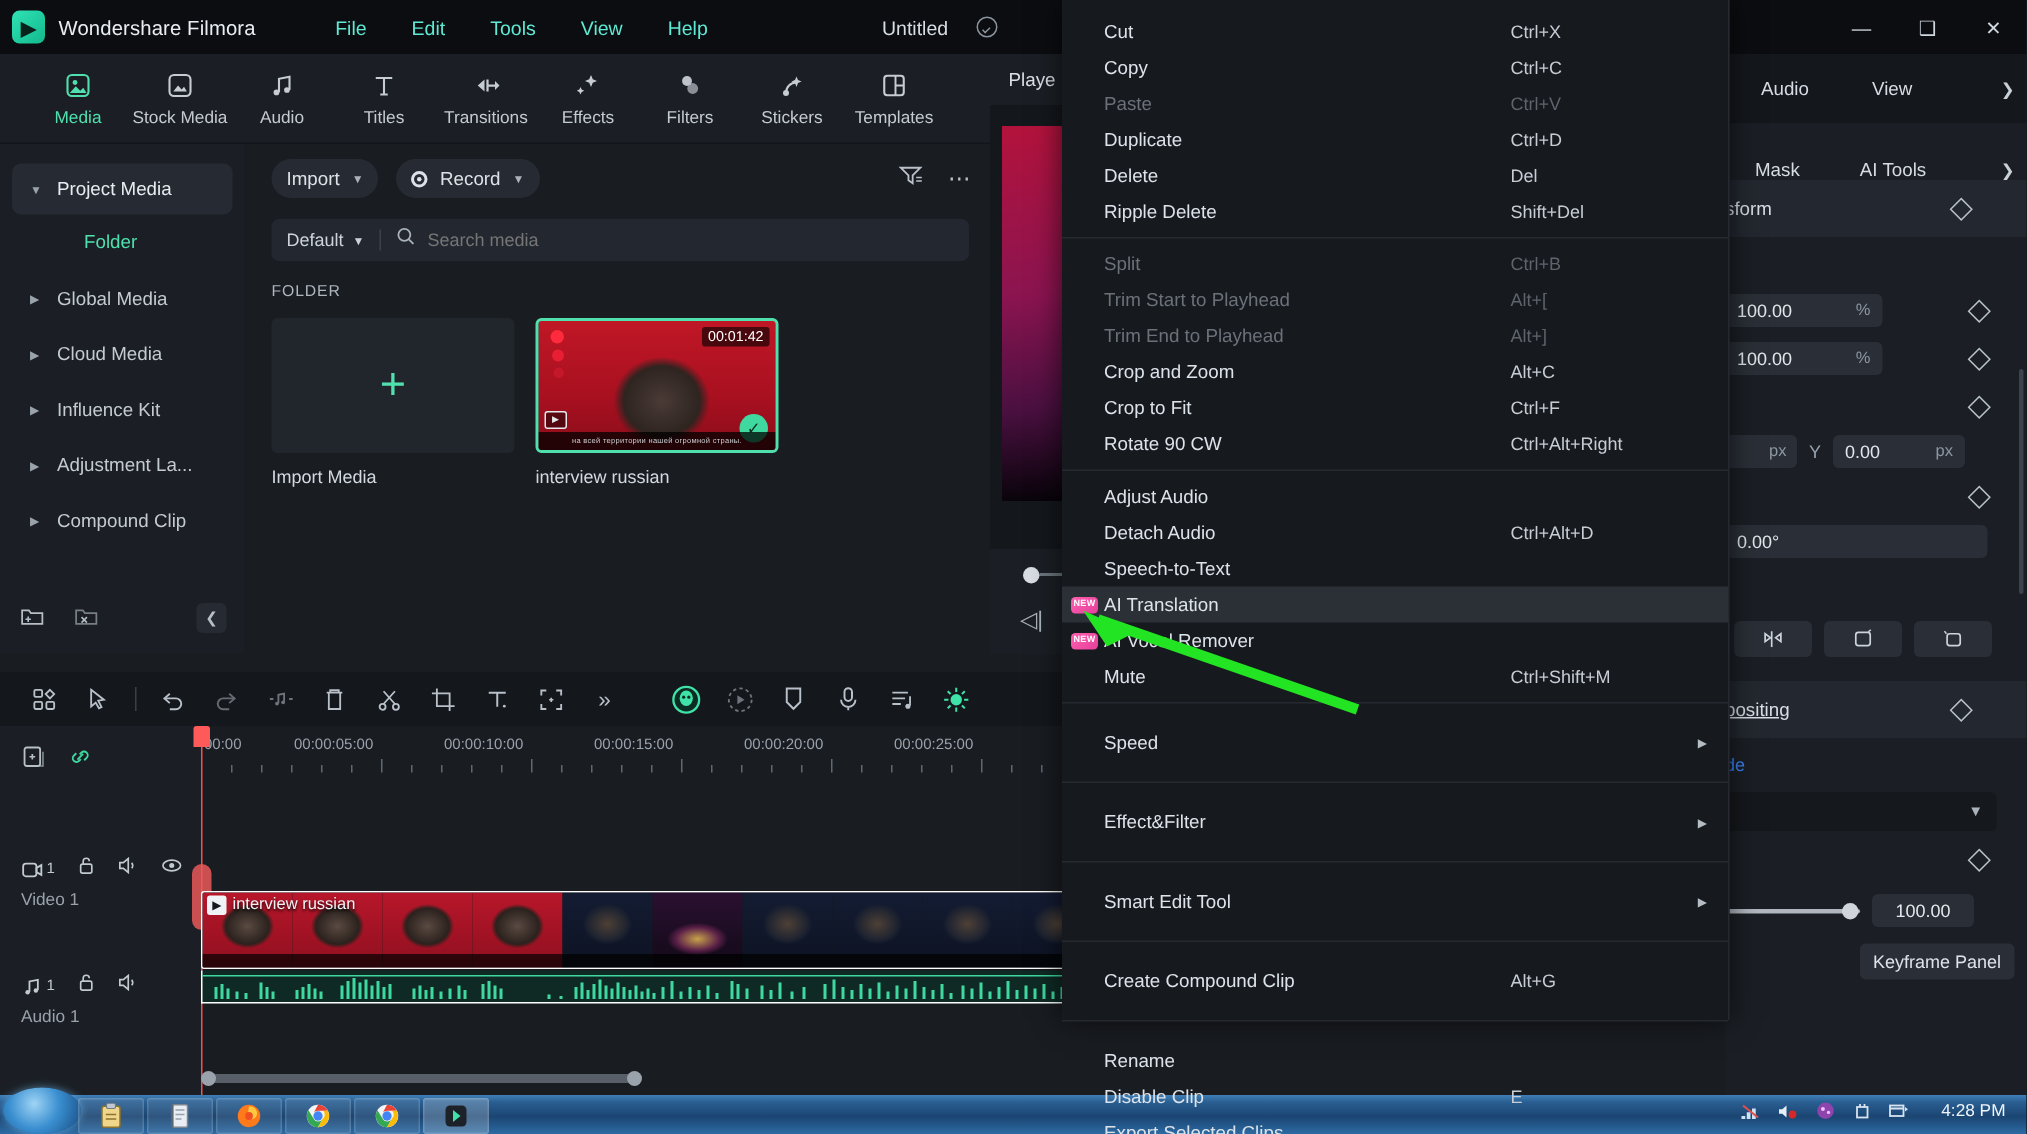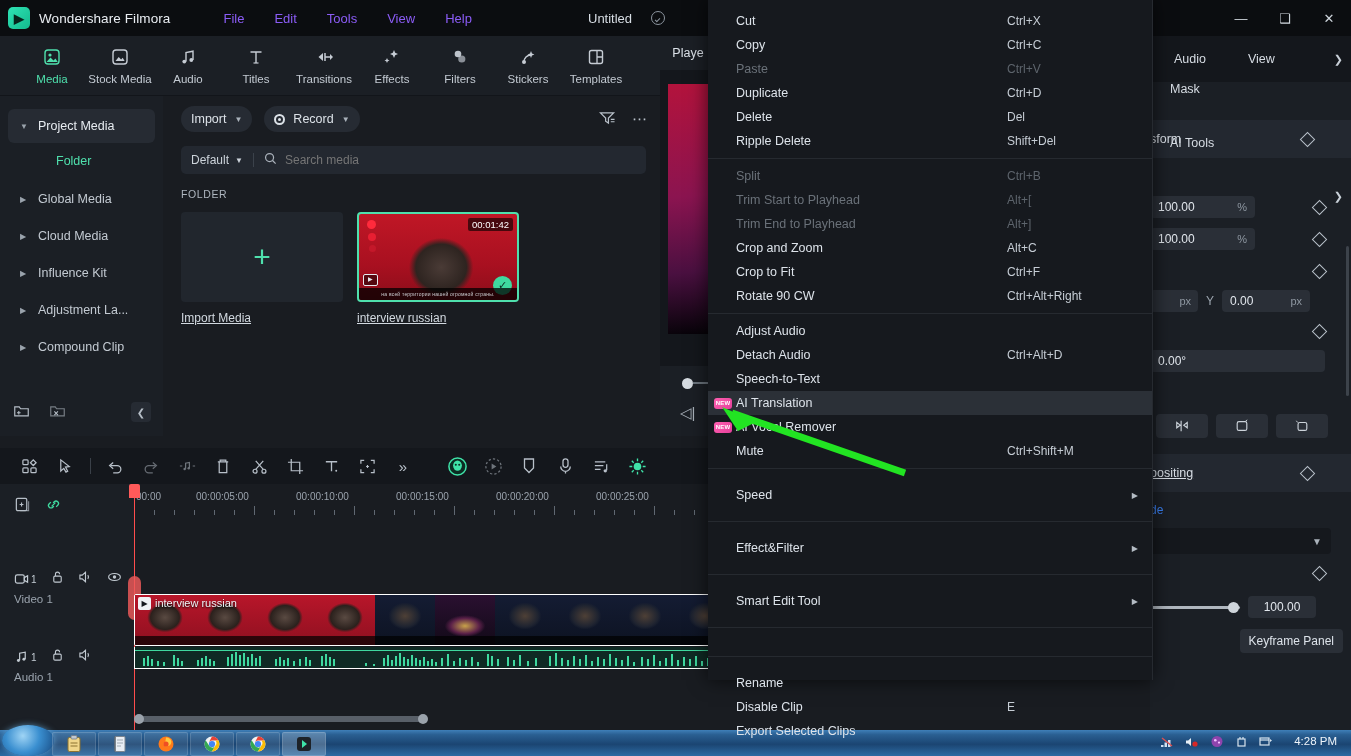--- a/index.html
+++ b/index.html
@@ -17,21 +17,21 @@
     background: #0b0d10; display: flex; align-items: center;
   }
   .logo-box {
     width: 22px; height: 22px; margin-left: 8px; border-radius: 5px;
     background: linear-gradient(135deg,#2fe3b5,#13b98d);
     display: flex; align-items: center; justify-content: center;
     color: #07231c; font-size: 13px; font-weight: bold;
   }
   .brand { color: #e9edf2; font-size: 13.5px; margin-left: 9px; letter-spacing:.1px; }
   .menubar { display: flex; margin-left: 38px; }
-  .menubar .mi { color: #8b5cf6; font-size: 13px; padding: 4px 15px; cursor: default; }
+  .menubar .mi { color: #5eead4; font-size: 13px; padding: 4px 15px; cursor: default; }
   .doc-title { position:absolute; left: 588px; color:#d8dee5; font-size:13px; }
   .doc-check { position:absolute; left: 651px; top: 11px; width:14px; height:14px;
     border:1.3px solid #8b949e; border-radius:50%; }
   .doc-check:after { content:""; position:absolute; left:3px; top:5.5px; width:4px; height:2px;
     border-left:1.3px solid #8b949e; border-bottom:1.3px solid #8b949e; transform:rotate(-45deg); }
   .export-btn {
     position: absolute; right: 205px; top: 5px; height: 26px; width: 74px;
     background: #4fe0ad; border-radius: 13px; color: #07231c;
     font-size: 12.5px; display: flex; align-items: center; justify-content: center; gap: 8px;
   }
@@ -79,21 +79,21 @@
     border-radius:50%; background:#dce2e8; }
   .mp-right { margin-left:auto; display:flex; align-items:center; gap:16px; color:#b9c1ca; }
   .searchbar { margin:4px 14px 0 18px; height:28px; background:#232830; border-radius:5px;
                display:flex; align-items:center; padding:0 10px; }
   .searchbar .defsel { color:#ccd3da; font-size:12px; display:flex; align-items:center; gap:6px; }
   .searchbar .divider { width:1px; height:14px; background:#3b424b; margin:0 10px; }
   .folderlabel { margin:14px 0 0 18px; color:#aeb6bf; font-size:10.5px; letter-spacing:.6px; }
   .thumbrow { display:flex; gap:14px; margin:12px 0 0 18px; }
   .importtile { width:162px; height:90px; background:#21262d; border-radius:4px;
                 display:flex; align-items:center; justify-content:center; color:#4fe0ad; font-size:30px; font-weight:200; }
-  .tilelabel { margin-top:9px; color:#d2d9e0; font-size:12px;text-decoration:underline; }
+  .tilelabel { margin-top:9px; color:#d2d9e0; font-size:12px; }
   .mediathumb { width:162px; height:90px; border-radius:4px; border:2px solid #4fe0ad; position:relative;
                 overflow:hidden;
     background:
       radial-gradient(ellipse 46px 42px at 52% 62%, #4a3b36 0%, #2e2420 55%, rgba(0,0,0,0) 70%),
       linear-gradient(180deg,#c01726 0%,#a81020 60%,#8a0d1a 100%); }
   .mt-dur { position:absolute; top:4px; right:4px; background:rgba(0,0,0,.62); color:#fff;
             font-size:9.5px; padding:1px 4px; border-radius:2px; font-family:"Liberation Sans",sans-serif;}
   .mt-film { position:absolute; left:4px; bottom:14px; width:15px; height:12px; border:1.2px solid #e5e9ee;
              border-radius:2px; background:rgba(0,0,0,.45); }
   .mt-film:after { content:"▶"; position:absolute; left:4px; top:0px; font-size:6px; color:#e5e9ee; }
@@ -114,21 +114,21 @@
   .player-ctrlbar { position:absolute; bottom:0; left:0; width:50px; height:70px; background:#1b1f25; }
   .p-knob { position:absolute; top:12px; left:22px; width:11px; height:11px; border-radius:50%;
             background:#d6dce2; }
   .p-track { position:absolute; top:16px; left:33px; width:18px; height:2px; background:#6c757e; }
   .p-prev { position:absolute; bottom:14px; left:20px; color:#a9b1ba; font-size:15px; }
 
   
   .rightpanel { position:absolute; top:36px; left:1150px; width:201px; height:700px; background:#1b1f25; }
   .rp-tabs1 { height:46px; display:flex; align-items:center; background:#14171c; padding-left:24px; gap:42px; }
   .rp-tabs1 .t { color:#d6dce3; font-size:12.5px; }
-  .rp-tabs2 { height:38px; display:flex; align-items:flex-start; padding-left:20px; gap:40px;flex-direction:column; }
+  .rp-tabs2 { height:38px; display:flex; align-items:flex-end; padding-left:20px; gap:40px; }
   .rp-tabs2 .t { color:#d6dce3; font-size:12.5px; }
   .rp-arrow { color:#c9d0d8; font-size:11px; margin-left:auto; margin-right:8px; }
   .rp-section { height:38px; background:#232830; display:flex; align-items:center;
                 padding:0 10px 0 0; color:#d8dee5; font-size:12.5px; }
   .kf { width:11px; height:11px; border:1.3px solid #b7bfc8; transform:rotate(45deg); margin-left:auto; margin-right:28px;}
   .rp-row { height:30px; display:flex; align-items:center; }
   .numfield { height:22px; background:#2a2f37; border-radius:4px; display:flex; align-items:center;
               color:#e2e7ed; font-size:12px; }
   .unit { color:#8e97a1; font-size:11px; }
   .rp-btnrow { display:flex; gap:8px; padding-left:6px; align-items:center; }
@@ -1016,20 +1016,24 @@
 
     <div class="cmi">
       <span>Smart Edit Tool</span>
       <span class="arrow">▶</span>
     </div>
 
     <div style="height:9px;"></div>
     <div class="cmsep"></div>
     <div style="height:9px;"></div>
 
+    <div class="cmi">
+      <span>Create Compound Clip</span>
+      <span class="sc">Alt+G</span>
+    </div>
 
     <div style="height:9px;"></div>
     <div class="cmsep"></div>
     <div style="height:9px;"></div>
 
     <div class="cmi">
       <span>Rename</span>
       <span class="sc"></span>
     </div>
     <div class="cmi">

